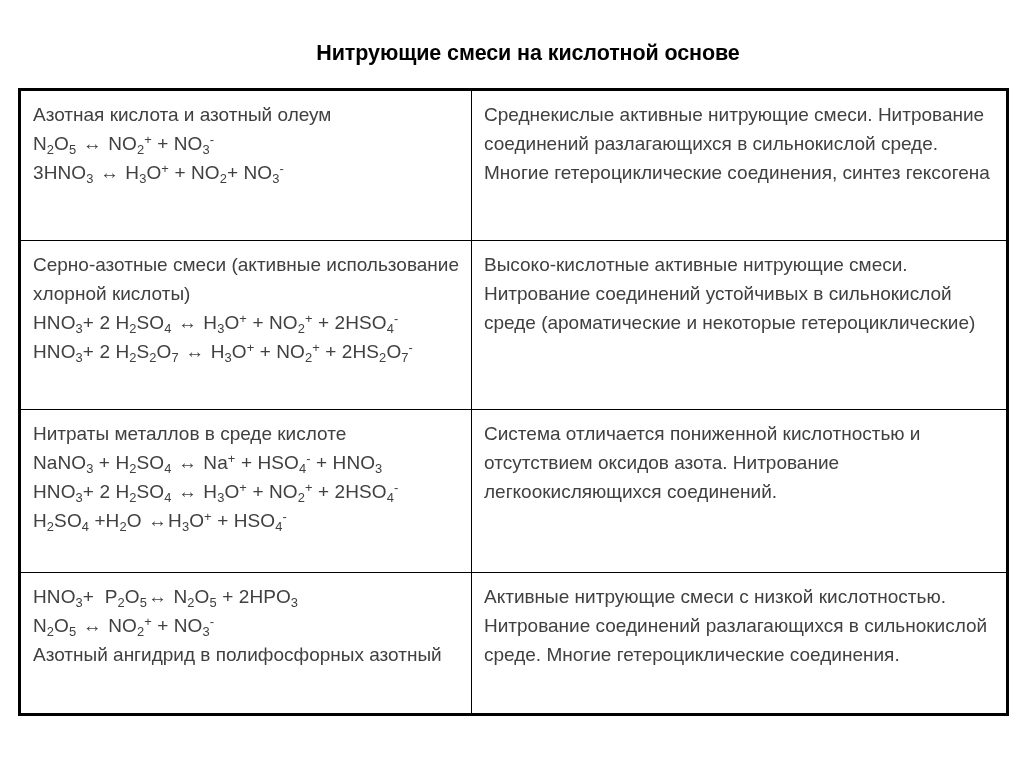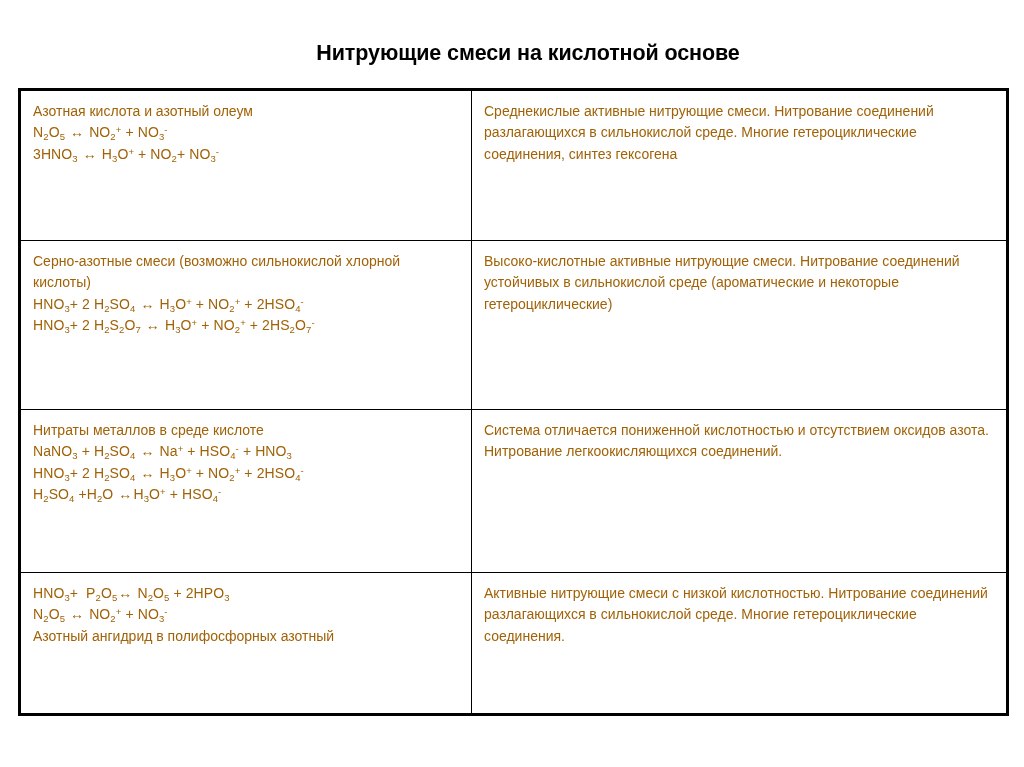--- a/index.html
+++ b/index.html
@@ -40,23 +40,23 @@
   table.nitr-table {
     border-collapse: collapse;
     width: 988px;
     table-layout: fixed;
     border: 3px solid #000000;
   }
   table.nitr-table td {
     border: 1px solid #000000;
     vertical-align: top;
     padding: 10px 10px 10px 12px;
-    font-size: 14px;
+    font-size: 19px;
     line-height: 1.52;
-    color: #a16207;
+    color: #404040;
   }
   col.col-left   { width: 452px; }
   col.col-right  { width: 536px; }
 
   
   tr.r1 td { height: 129px; }
   tr.r2 td { height: 148px; }
   tr.r3 td { height: 142px; }
   tr.r4 td { height: 120px; }
 
@@ -109,21 +109,21 @@
             </span>
           </td>
           <td>
             <span class="prose">Среднекислые активные нитрующие смеси. Нитрование соединений разлагающихся в сильнокислой среде. Многие гетероциклические соединения, синтез гексогена</span>
           </td>
         </tr>
 
         <tr class="r2">
           <td>
             <span class="cell-block">
-              <span class="line">Серно-азотные смеси (возможно сильнокислой хлорной кислоты)</span>
+              <span class="line">Серно-азотные смеси (активные использование хлорной кислоты)</span>
               <span class="formula">HNO<sub>3</sub>+ 2 H<sub>2</sub>SO<sub>4</sub> <span class="arrow">↔</span> H<sub>3</sub>O<sup>+</sup> + NO<sub>2</sub><sup>+</sup> + 2HSO<sub>4</sub><sup>-</sup></span>
               <span class="formula" style="white-space:normal">HNO<sub>3</sub>+ 2 H<sub>2</sub>S<sub>2</sub>O<sub>7</sub> <span class="arrow">↔</span> H<sub>3</sub>O<sup>+</sup> + NO<sub>2</sub><sup>+</sup> + 2HS<sub>2</sub>O<sub>7</sub><sup>-</sup></span>
             </span>
           </td>
           <td>
             <span class="prose">Высоко-кислотные активные нитрующие смеси. Нитрование соединений устойчивых в сильнокислой среде (ароматические и некоторые гетероциклические)</span>
           </td>
         </tr>
 
         <tr class="r3">

